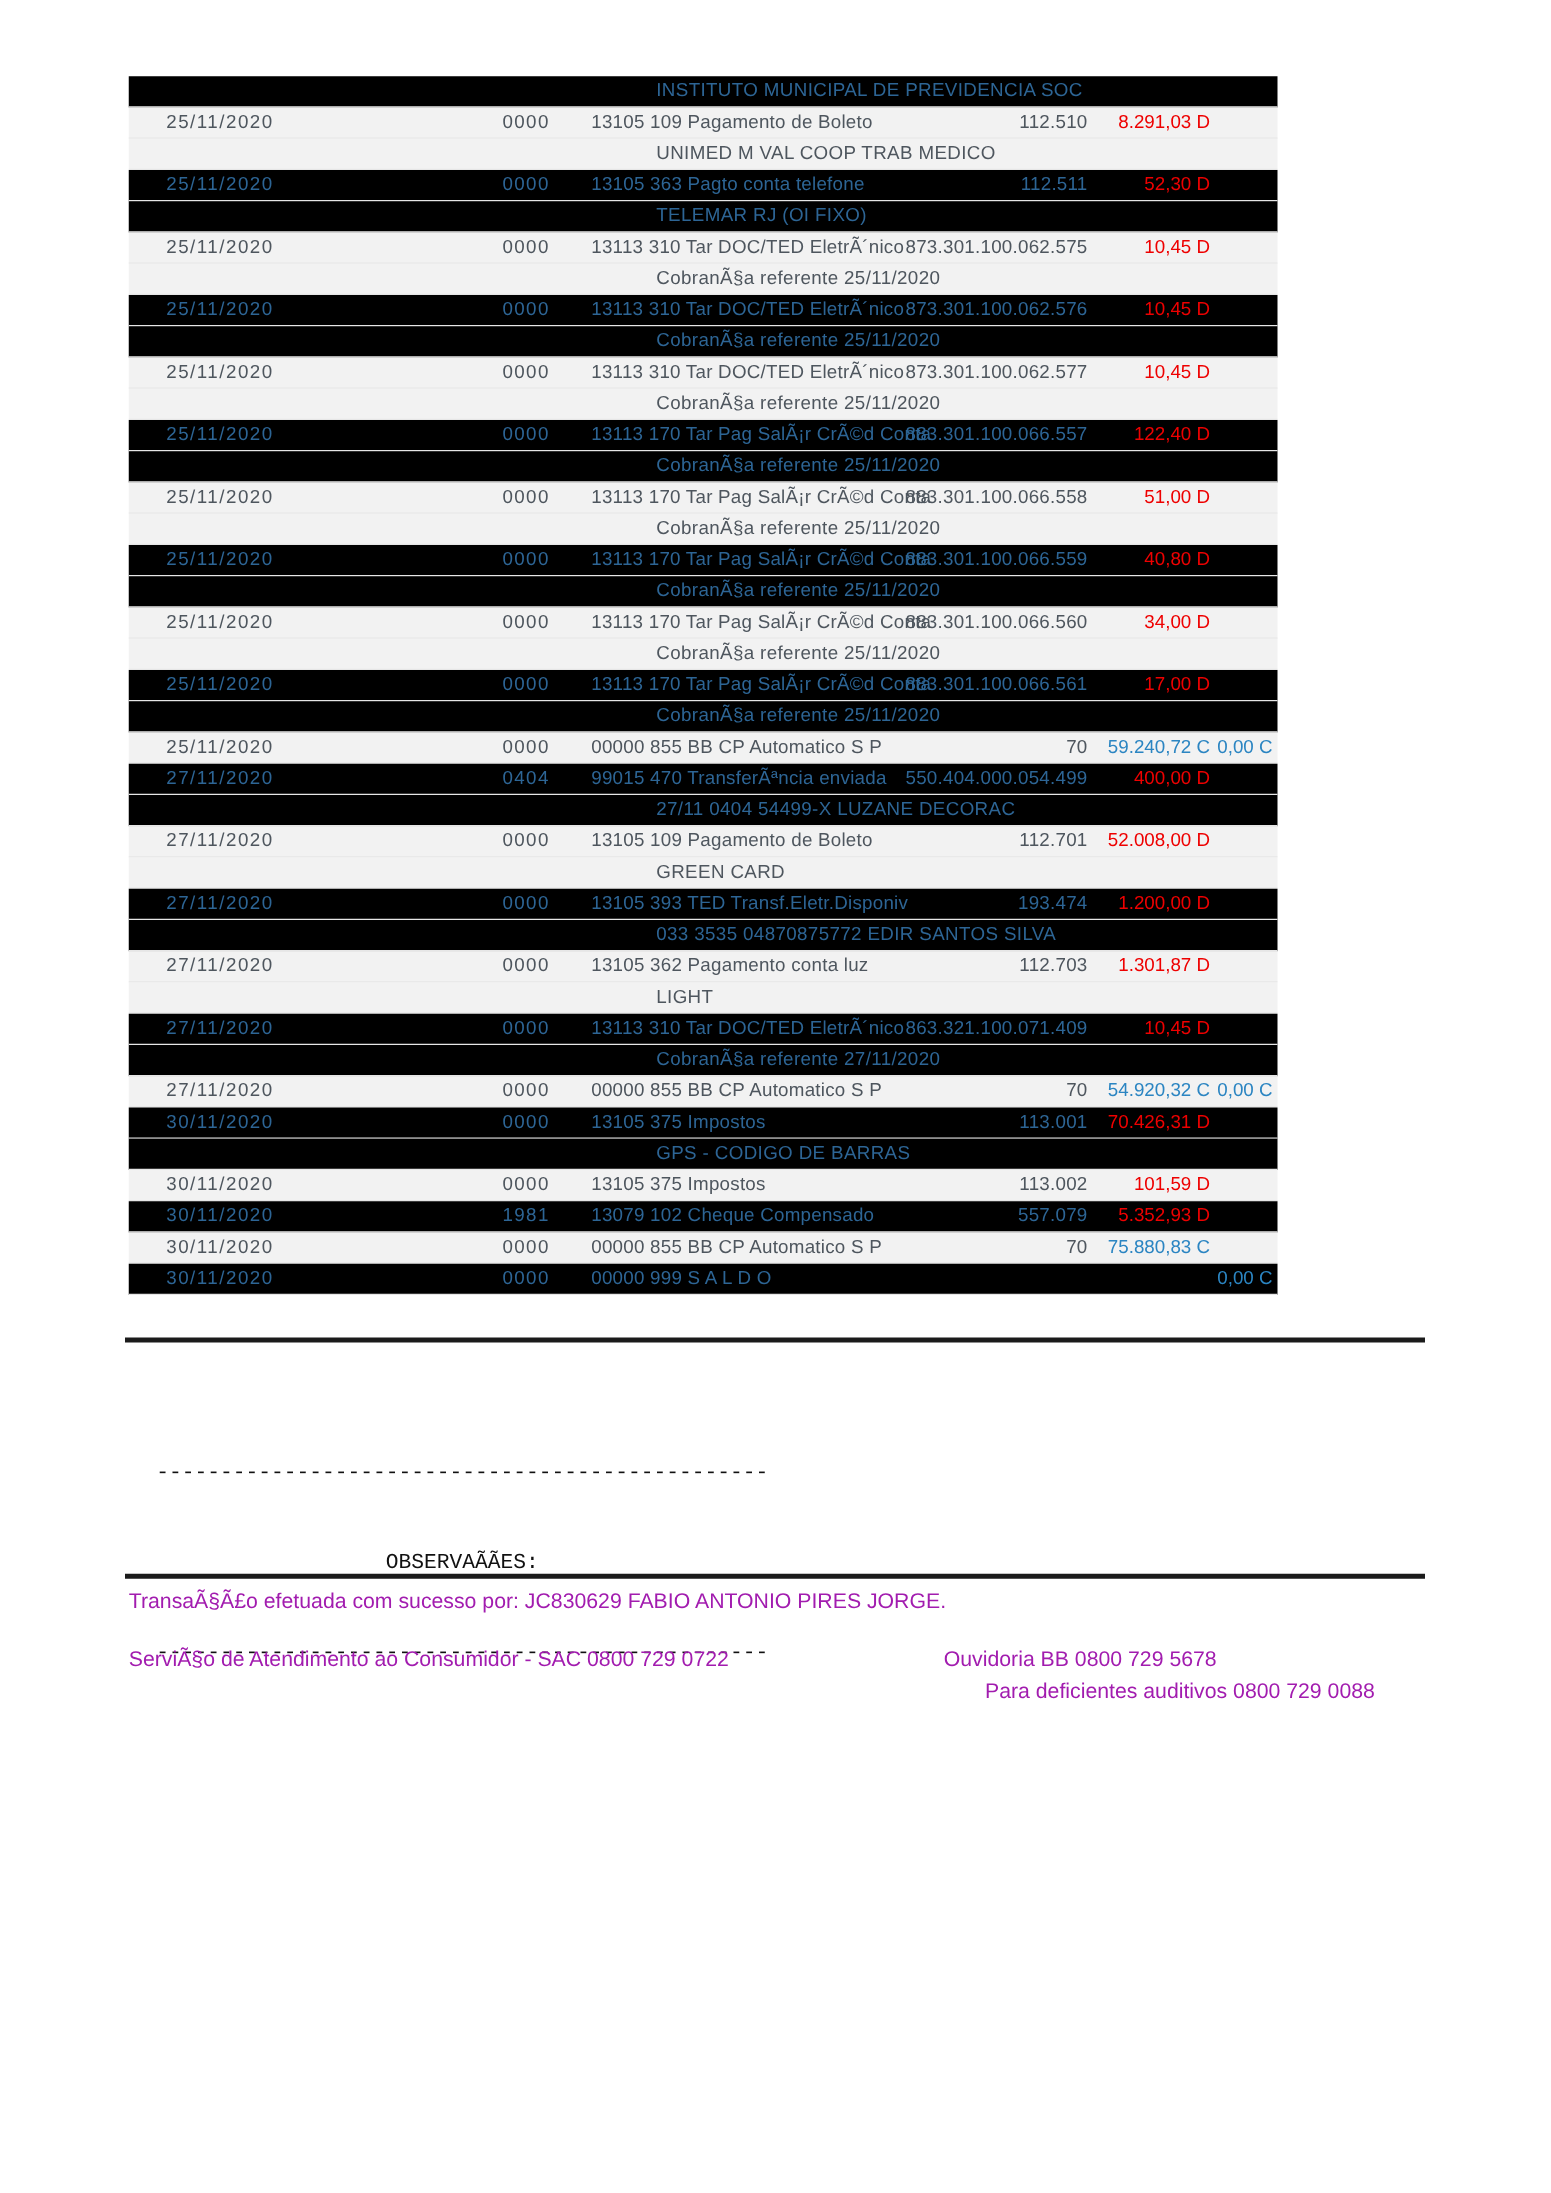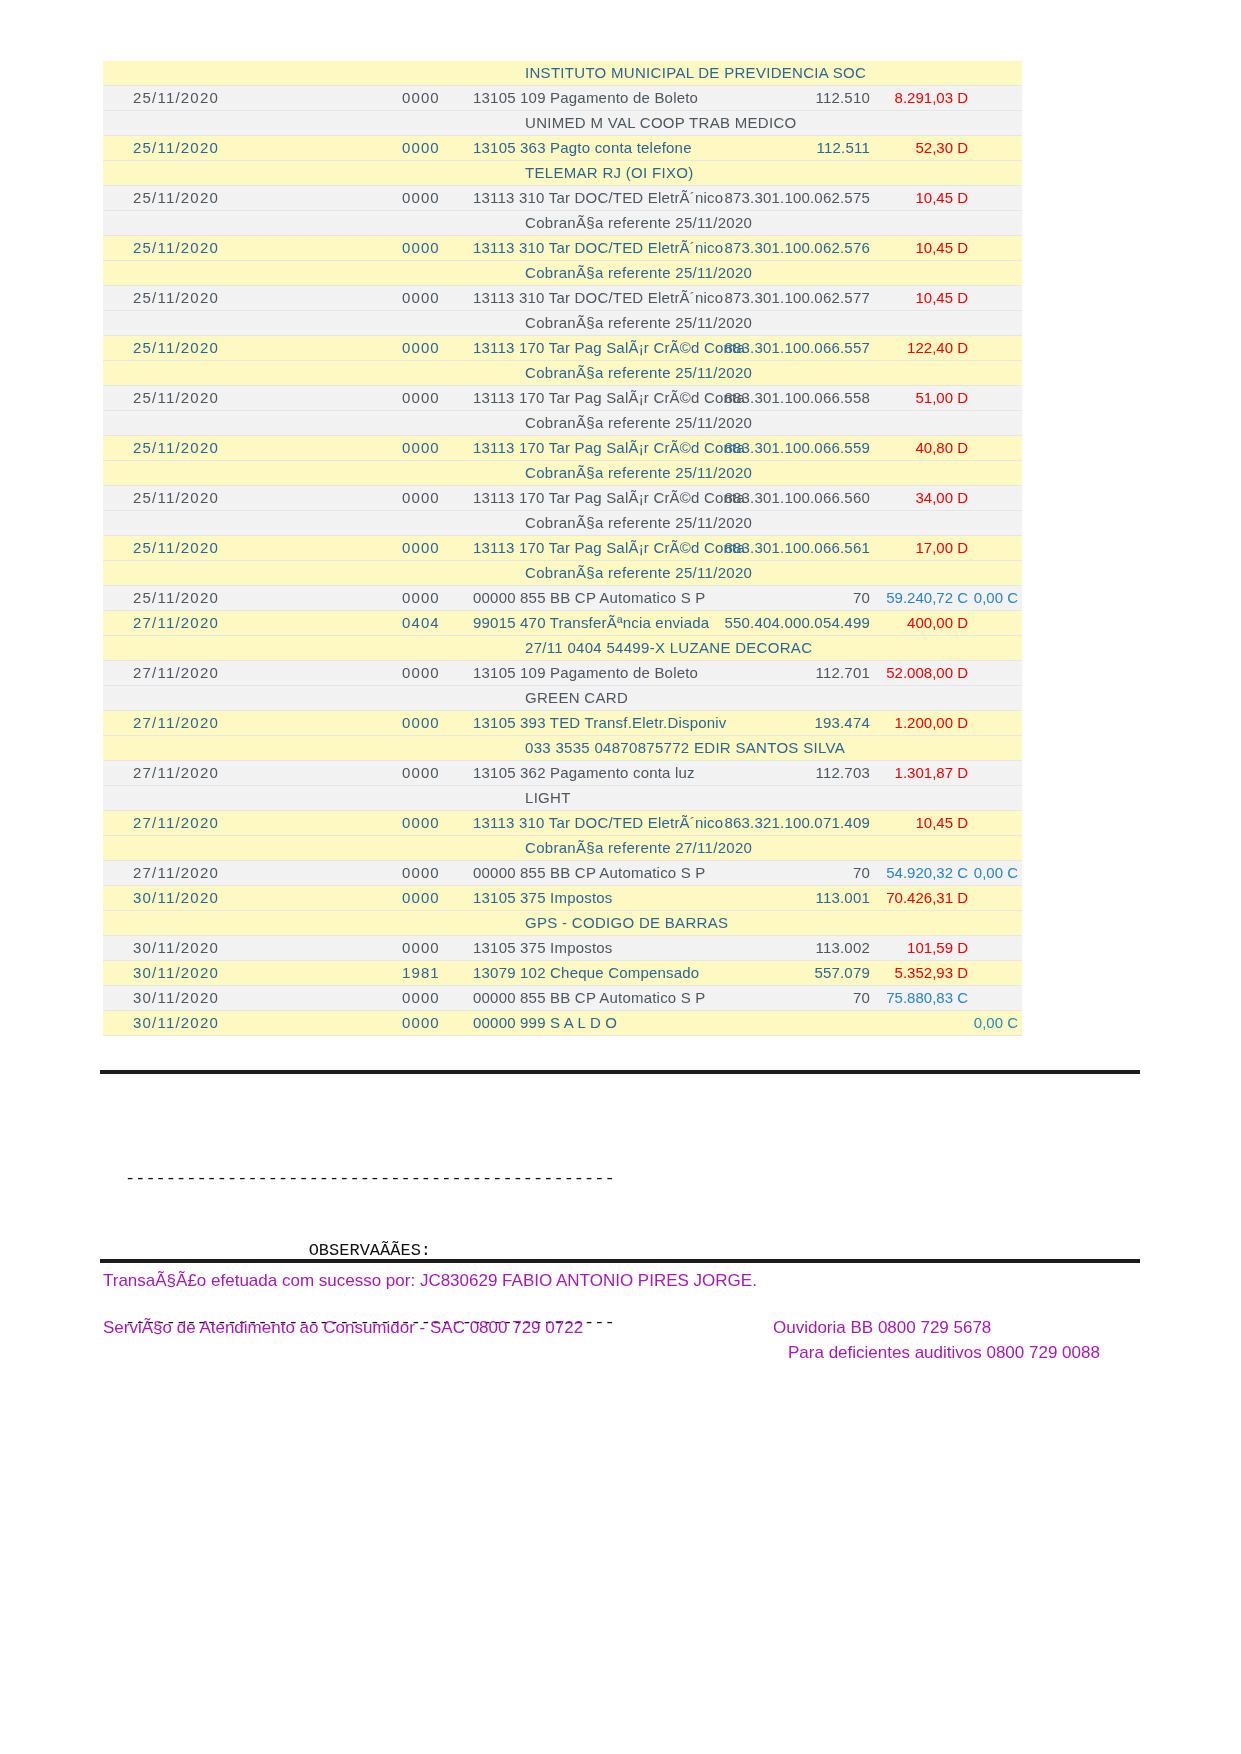--- a/index.html
+++ b/index.html
@@ -7,21 +7,21 @@
     position:relative; width:1241px; height:1754px; background:#fff;
     font-family:"Liberation Sans","DejaVu Sans",sans-serif; overflow:hidden;
   }
   
   .table { position:absolute; left:103px; top:61px; width:919px; }
   .row {
     position:relative; height:24px; line-height:24px;
     border-bottom:1px solid var(--divider); font-size:15px; white-space:nowrap;
   }
   .row.gray  { background:var(--altbg); color:var(--textgray); }
-  .row.white { background:#fef9c3;         color:var(--textblue); }
+  .row.white { background:#000000;         color:var(--textblue); }
   .cell { position:absolute; top:0; height:24px; line-height:24px; }
   .c-date   { left:30px;  letter-spacing:1.2px; }
   .c-branch { left:299px; letter-spacing:1.1px; }
   .c-detail { left:370px; letter-spacing:0.2px; }
   .c-hist   { left:422px; letter-spacing:0.3px; }
   .c-doc    { left:560px; width:207px; text-align:right; letter-spacing:0.2px; }
   .c-val    { left:767px; width:98px;  text-align:right; }
   .c-val2   { left:870px; width:45px;  text-align:right; }
   .debit  { color:var(--debit); }
   .credit { color:var(--credit); }
@@ -32,21 +32,21 @@
   
   .obs {
     position:absolute; left:125px; top:1119px;
     font-family:"Liberation Mono","DejaVu Sans Mono",monospace;
     font-size:17px; line-height:24px; color:#111; white-space:pre;
   }
   
   .ftext { position:absolute; font-size:17px; color:#a21caf; white-space:nowrap; }
   .f-transaction { left:103px; top:1271px; }
   .f-sac         { left:103px; top:1318px; }
-  .f-ouvidoria   { left:755px; top:1318px;margin-left:18px; }
+  .f-ouvidoria   { left:755px; top:1318px; }
   .f-deaf        { left:788px; top:1343px; }
 </style>
 </head>
 <body>
 
 <div class="page" style="--altbg: #f2f2f2; --divider: #e6e6e6; --textgray: #4e565e; --textblue: #2d6595; --debit: #ee0000; --credit: #2b85c2; --rule: #1b1b1b;">
 
   <div class="table" id="txn-table">
       <div class="row white">
         <div class="cell c-hist">INSTITUTO MUNICIPAL DE PREVIDENCIA SOC</div>

